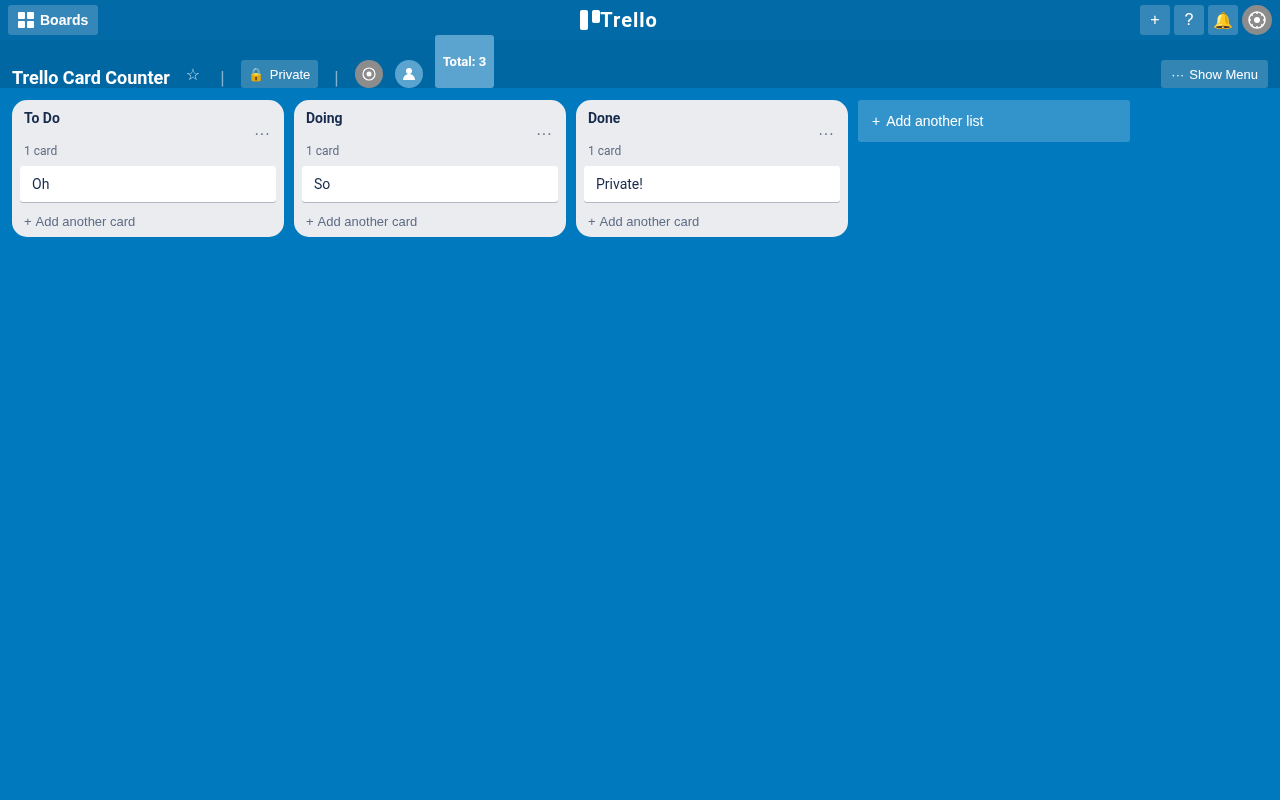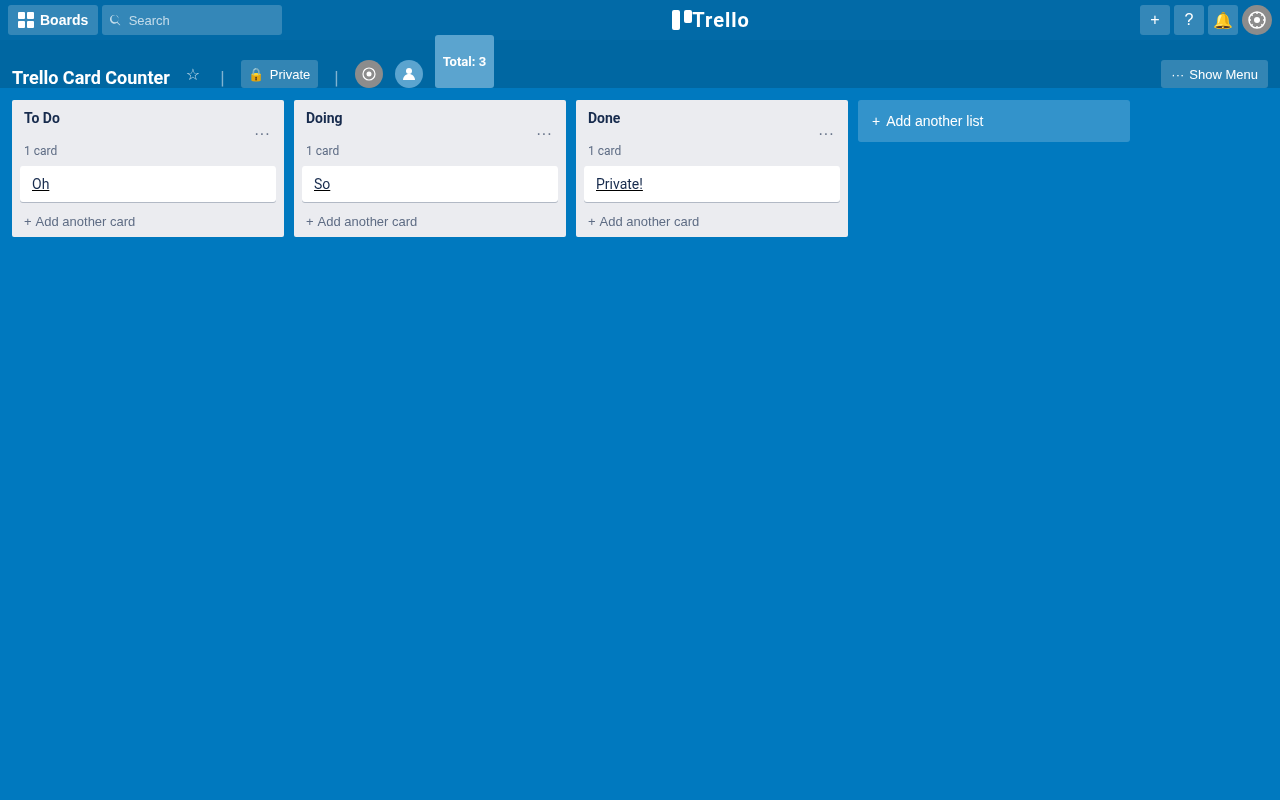--- a/index.html
+++ b/index.html
@@ -95,38 +95,38 @@
     .board-content {
       padding: 12px;
       display: flex; align-items: flex-start; gap: 10px;
       height: calc(800px - 40px - 48px);
       overflow-x: auto;
     }
 
     
     .list {
       background: #ebecf0;
-      border-radius: 2px;
+      border-radius: 15px;
       width: 272px;
       flex-shrink: 0;
       display: flex; flex-direction: column;
       max-height: 100%;
     }
     .list-header {
       padding: 10px 8px 8px 12px;
       display: flex; align-items: center; justify-content: space-between;
     }
     .list-title-wrap { display: flex; flex-direction: column; }
     .list-title { font-size: 14px; font-weight: 700; color: #172b4d; }
     .list-count { font-size: 12px; color: #5e6c84; margin-top: 18px; }
     .list-menu-btn {
       background: none; border: none; cursor: pointer;
       color: #6b778c; font-size: 16px; padding: 2px 6px; border-radius: 3px;
     }
-    .list-cards { padding: 0 8px; display: flex; flex-direction: column; gap: 6px; text-decoration: underline; }
+    .list-cards { padding: 0 8px; display: flex; flex-direction: column; gap: 6px; }
     .card {
       background: #fff;
       border-radius: 3px;
       padding: 10px 12px;
       font-size: 14px; color: #172b4d;
       cursor: pointer;
       box-shadow: 0 1px 0 rgba(9,30,66,0.25);
     }
     .add-card-btn {
       display: flex; align-items: center; gap: 4px;
@@ -159,26 +159,20 @@
   <button class="nav-boards-btn">
     <svg width="16" height="16" viewBox="0 0 16 16" fill="white">
       <rect x="0" y="0" width="7" height="7" rx="1"></rect>
       <rect x="9" y="0" width="7" height="7" rx="1"></rect>
       <rect x="0" y="9" width="7" height="7" rx="1"></rect>
       <rect x="9" y="9" width="7" height="7" rx="1"></rect>
     </svg>
     <span>Boards</span>
   </button>
 
-  <div class="nav-search">
-    <svg class="search-icon-svg" viewBox="0 0 16 16">
-      <path d="M6.5 11a4.5 4.5 0 1 0 0-9 4.5 4.5 0 0 0 0 9zm3.18-.318l3.346 3.346a.5.5 0 0 1-.708.708L8.97 11.39A5.5 5.5 0 1 1 9.68 10.68z"></path>
-    </svg>
-    <input type="text" placeholder="Search" style="">
-  </div>
 
   <div class="nav-logo">
     <svg width="20" height="20" viewBox="0 0 20 20" fill="white">
       <rect x="0" y="0" width="8" height="20" rx="2"></rect>
       <rect x="12" y="0" width="8" height="13" rx="2"></rect>
     </svg>
     <span style="font-size:20px;font-weight:700;letter-spacing:1px;">Trello</span>
   </div>
 
   <div class="nav-right">

